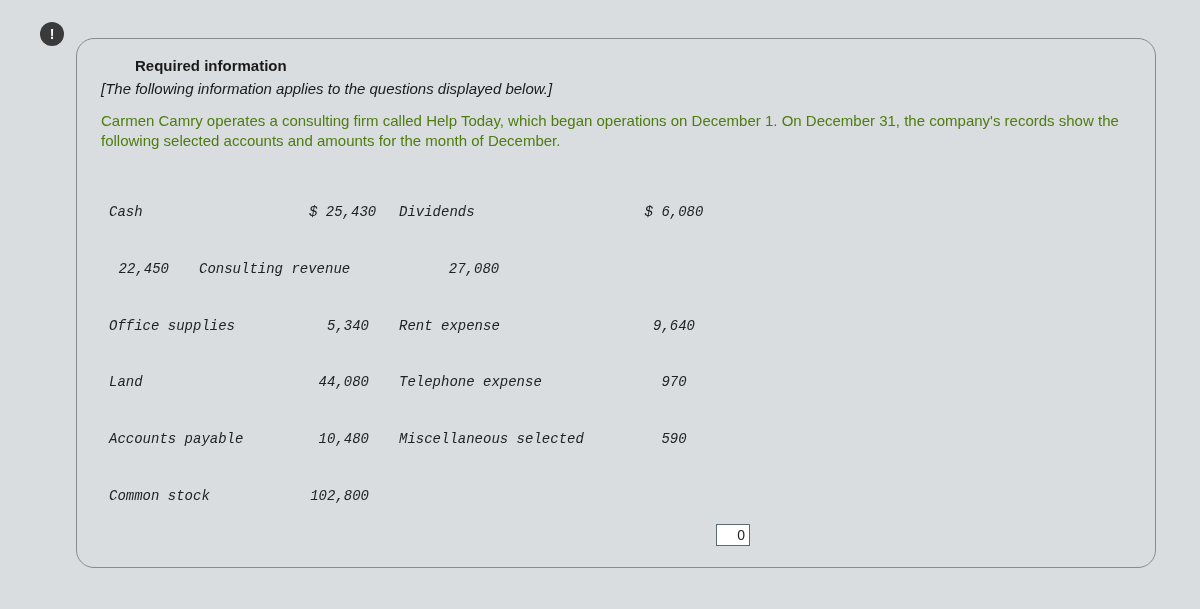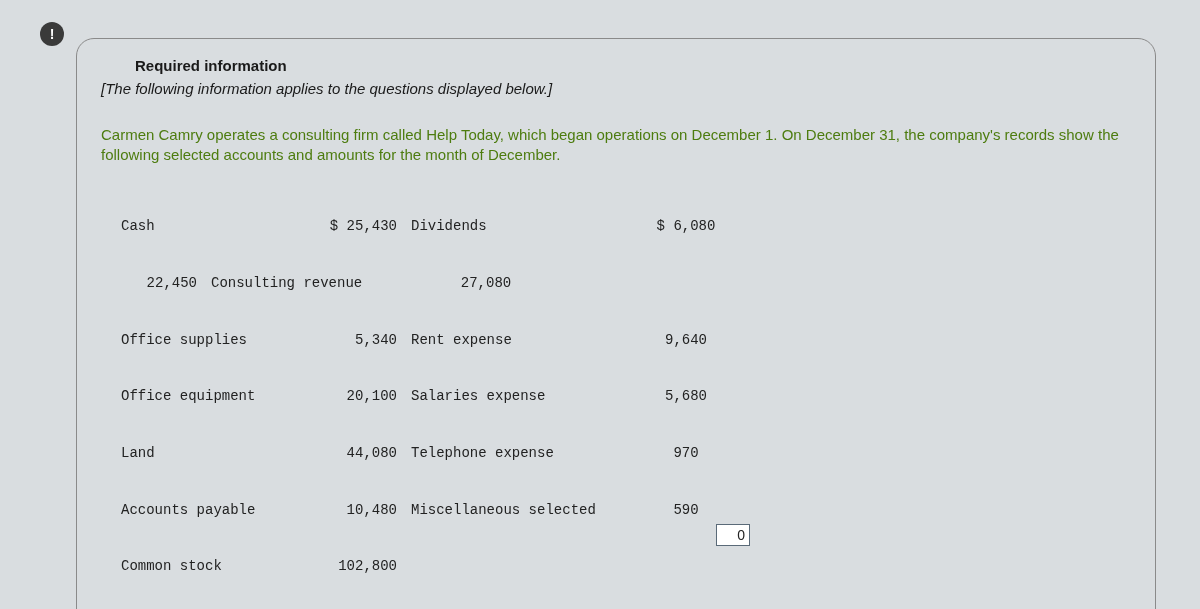--- a/index.html
+++ b/index.html
@@ -40,37 +40,38 @@
   }
   .req-title {
     font-weight: bold;
     color: #1a1a1a;
     margin-bottom: 6px;
     margin-left: 34px;
   }
   .req-sub {
     font-style: italic;
     color: #1a1a1a;
-    margin-bottom: 28px;
+    margin-bottom: 14px;
   }
   .req-intro {
     color: #4d7c0f;
     line-height: 1.35;
     margin-bottom: 14px;
   }
   .accounts {
     font-family: "Courier New", Courier, monospace;
     font-size: 14px;
     white-space: pre;
-    margin-left: 20px;
+    margin-left: 8px;
     line-height: 1.35;
+    font-style: italic;
   }
   .acc-row { display: flex; }
   .c1 { width: 200px; }
-  .c2 { width: 90px; text-align: right; padding-right: 14px;}
+  .c2 { width: 90px; text-align: right; padding-right: 30px;}
   .c3 { width: 230px; }
   .c4 { width: 90px; text-align: center; }
   .zero-box {
     position: absolute;
     left: 716px;
     top: 524px;
     width: 34px;
     height: 22px;
     border: 1px solid #5a6a78;
     background: #fff;
@@ -87,21 +88,20 @@
 
   <div class="req-box">
     <div class="req-title">Required information</div>
     <div class="req-sub">[The following information applies to the questions displayed below.]</div>
     <div class="req-intro">Carmen Camry operates a consulting firm called Help Today, which began operations on December 1. On December 31, the company's records show the following selected accounts and amounts for the month of December.</div>
 
     <div class="accounts">
       <div class="acc-row"><span class="c1">Cash</span><span class="c2">$ 25,430</span><span class="c3">Dividends</span><span class="c4">$ 6,080</span></div>
       <div class="acc-row"><span class="c2">22,450</span><span class="c3">Consulting revenue</span><span class="c4">27,080</span></div>
       <div class="acc-row"><span class="c1">Office supplies</span><span class="c2">5,340</span><span class="c3">Rent expense</span><span class="c4">9,640</span></div>
-      <div class="acc-row"><span class="c1">Office equipment</span><span class="c2">20,100</span><span class="c3">Salaries expense</span><span class="c4">5,680</span></div>
       <div class="acc-row"><span class="c1">Land</span><span class="c2">44,080</span><span class="c3">Telephone expense</span><span class="c4">970</span></div>
       <div class="acc-row"><span class="c1">Accounts payable</span><span class="c2">10,480</span><span class="c3">Miscellaneous selected</span><span class="c4">590</span></div>
       <div class="acc-row"><span class="c1">Common stock</span><span class="c2">102,800</span><span class="c3"></span><span class="c4"></span></div>
     </div>
   </div>
 
   <div class="zero-box">0</div>
 </div>
 
 </body></html>

